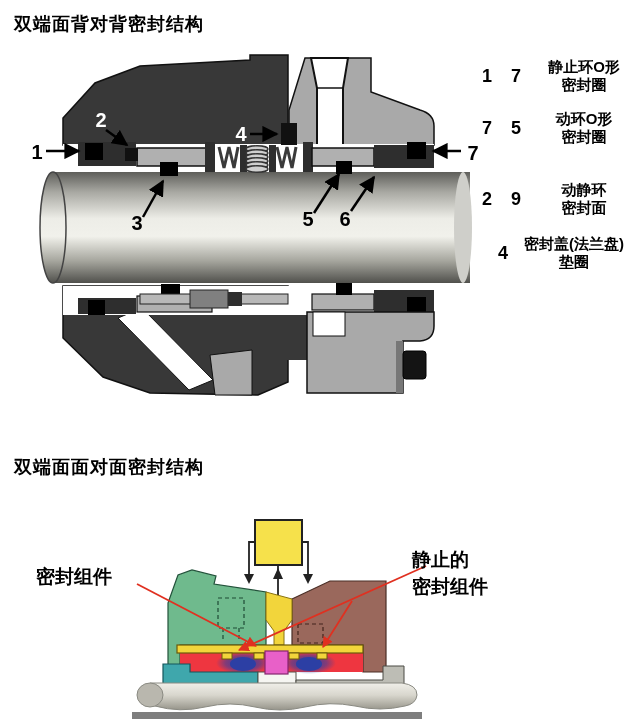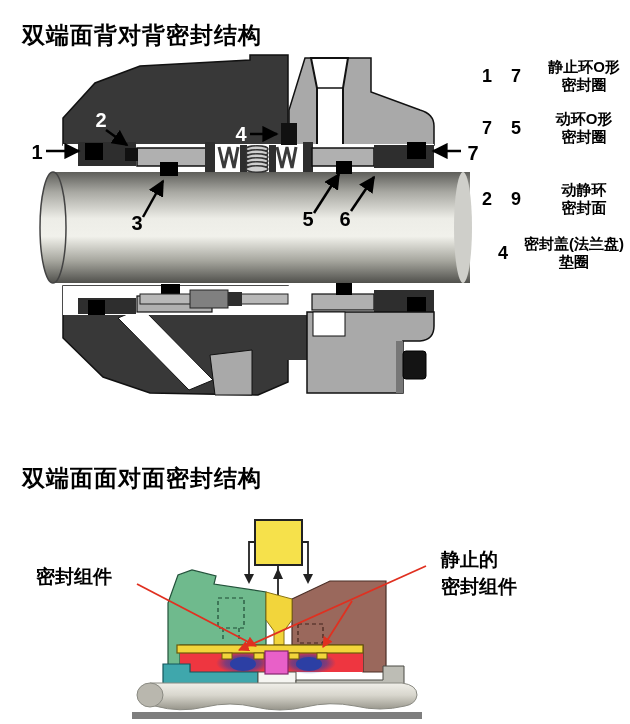--- a/index.html
+++ b/index.html
@@ -1,30 +1,30 @@
 <!DOCTYPE html>
 <html><head>
 <meta charset="utf-8">
 <style>
   html,body{margin:0;padding:0}
   body{width:630px;height:724px;background:#fff;position:relative;overflow:hidden;
        font-family:"Liberation Sans",sans-serif;color:#000}
-  .title{position:absolute;margin:8px;font-size:23px;font-weight:bold;letter-spacing:1px;color:#000}
+  .title{position:absolute;margin:0;font-size:18px;font-weight:bold;letter-spacing:1px;color:#000}
   .t1{left:14px;top:12px}
   .t2{left:14px;top:455px}
   svg.diagram{position:absolute;left:0}
   #d1{top:50px}
   #d2{top:500px}
   .legend-row{position:absolute;left:482px;width:150px;display:flex;align-items:center;gap:8px}
   .legend-nums{font-size:18px;font-weight:bold;letter-spacing:7px;min-width:46px;text-align:right;white-space:nowrap}
   .row4 .legend-nums{min-width:26px;letter-spacing:0}
   .legend-label{flex:1;font-size:15px;font-weight:bold;text-align:center;line-height:18px;white-space:pre-line}
   .lbl{position:absolute;font-size:19px;font-weight:bold;white-space:pre-line}
   .lbl-left{left:36px;top:564px}
-  .lbl-right{left:441px;top:546px;line-height:27px}
+  .lbl-right{left:412px;top:546px;line-height:27px}
 </style>
 </head>
 <body>
 
 <h1 class="title t1">双端面背对背密封结构</h1>
 
 <svg id="d1" class="diagram" width="480" height="400" viewBox="0 0 480 400">
   <defs>
     <linearGradient id="shaftG" x1="0" y1="0" x2="0" y2="1">
       <stop offset="0" stop-color="#5e5e5a"></stop>

